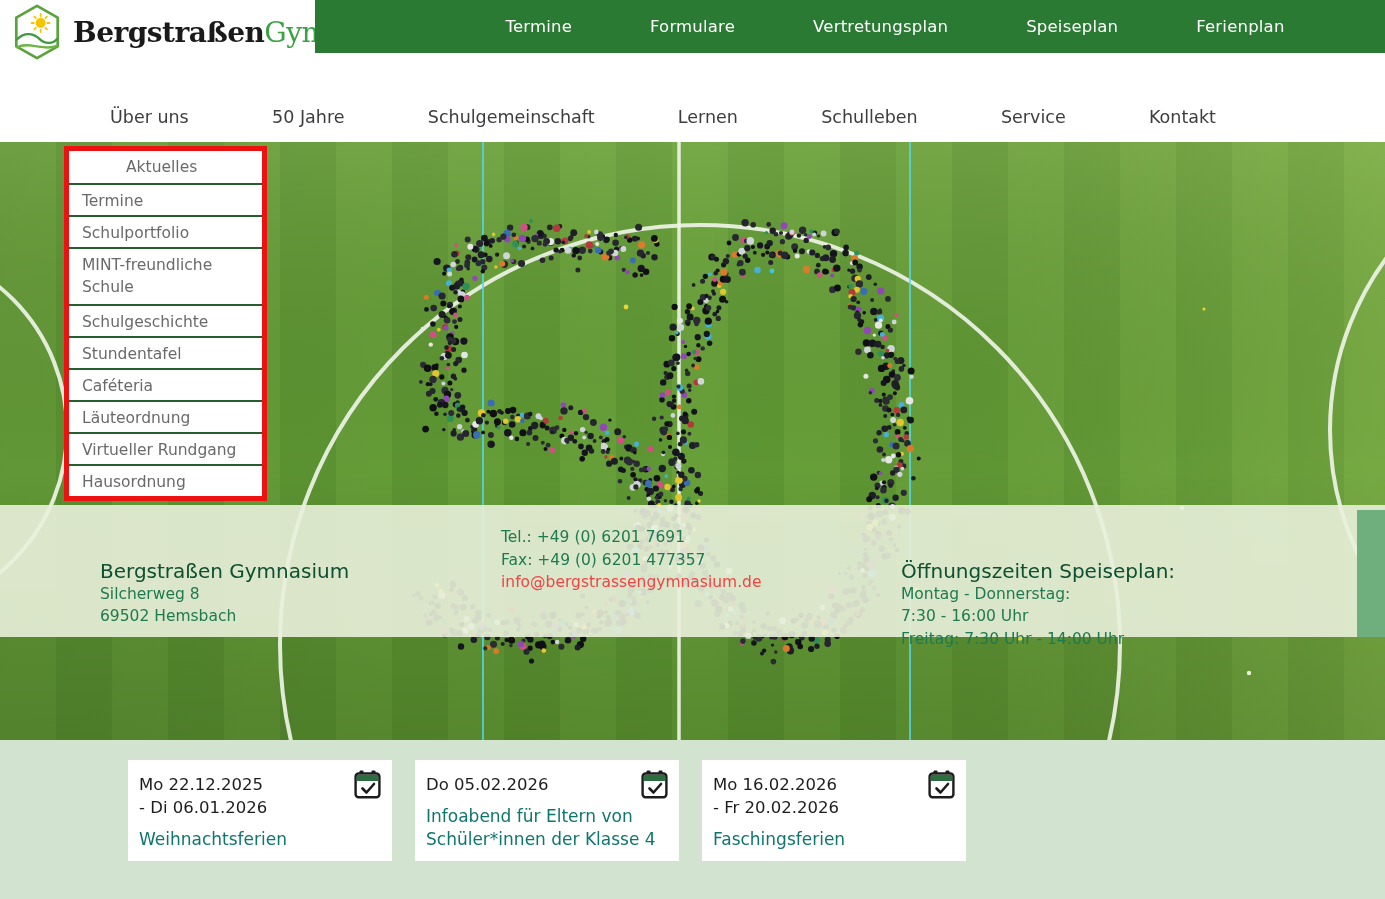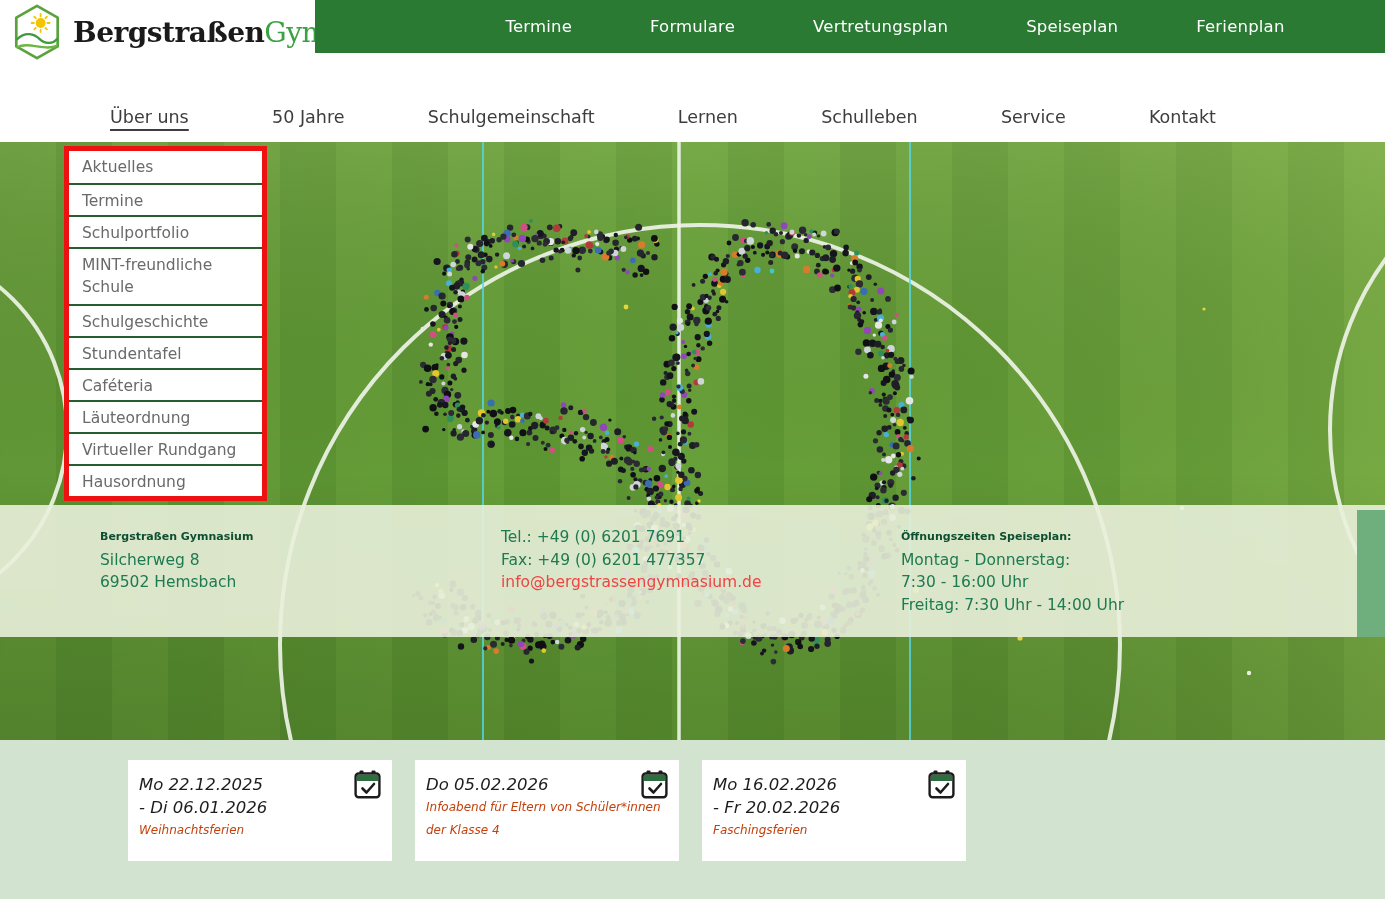--- a/index.html
+++ b/index.html
@@ -13,43 +13,43 @@
   .logo { position:absolute; left:10px; top:3px; height:58px; display:flex; align-items:center; gap:9px; cursor:pointer; }
   .brand-text { font-family:"DejaVu Serif","Liberation Serif",serif; font-size:28px; letter-spacing:-0.5px; white-space:nowrap; }
   .brand-primary { font-weight:bold; color:#1a1a1a; }
   .brand-secondary { font-weight:normal; color:#3ba144; }
   .quick-nav { position:absolute; left:315px; top:0; width:1070px; height:53px; background:#2b7a34;
     display:flex; align-items:center; justify-content:center; gap:78px; padding-left:90px; }
   .quick-nav a { color:#fff; font-size:16.5px; text-decoration:none; letter-spacing:0.2px; }
   .main-nav { position:absolute; left:110px; top:94px; width:1106px; height:46px;
     display:flex; align-items:center; justify-content:space-between; }
   .main-nav a { color:#3d3d3d; font-size:17.5px; text-decoration:none; }
-  .main-nav a.active { text-decoration:underline; text-underline-offset:6px; text-decoration-thickness:1.5px; }
+  .main-nav a.active { text-underline-offset:6px; text-decoration-thickness:1.5px; }
   
   .hero { position:absolute; left:0; top:142px; width:1385px; height:598px; overflow:hidden; }
   .contact-bar { position:absolute; left:0; top:363px; width:1385px; height:132px;
     background:rgba(233,239,218,0.90); }
   .band-strip { position:absolute; right:0; top:5px; bottom:0; width:28px; background:#6fae7d; }
   .contact-col { position:absolute; top:21px; font-size:15.5px; line-height:22.5px; color:#1e7a50; }
   .col1 { left:100px; } .col2 { left:501px; } .col3 { left:901px; }
-  .contact-strong { font-weight:bold; color:#0d4f30; font-size:11px; }
+  .contact-strong { font-weight:normal; color:#0d4f30; font-size:20px;margin-top:34px; }
   .contact-col a { color:#ef4444; text-decoration:none; }
   
   .dropdown-highlight { position:absolute; left:64px; top:146px; z-index:20; border:5px solid #ee1111; }
   .dropdown { width:193px; background:#fff; }
   .dropdown-item { display:block; padding-left:13px; color:#6a6a6a; font-size:15.5px;
     line-height:32px; height:32px; background:#fff; border-top:2px solid #265e2e; cursor:pointer; white-space:nowrap; }
-  .dropdown-item:first-child { border-top:none; }
+  .dropdown-item:first-child { border-top:none;margin-left:44px; }
   .dropdown-item.two-line { height:auto; line-height:22px; padding:5px 0 6px 13px; white-space:normal; }
   
   .events { position:absolute; left:0; top:740px; width:1385px; height:159px; background:#d2e4d0; }
   .cards { position:absolute; left:128px; top:20px; display:flex; gap:23px; }
-  .card { width:264px; height:101px; background:#fff; position:relative; padding:13px 8px 0 11px; cursor:pointer;font-style:italic; }
+  .card { width:264px; height:101px; background:#fff; position:relative; padding:13px 8px 0 11px; cursor:pointer; }
   .card-date { color:#1d1d1d; font-size:16.5px; line-height:23px; max-width:215px; }
-  .card-title { color:#c2410c; font-size:12px; line-height:23px; max-width:238px; }
+  .card-title { color:#0f766e; font-size:17px; line-height:23px; margin-top:9px; max-width:238px; }
   .cal-icon { position:absolute; right:11px; top:10px; }
   .card-all { width:266px; height:101px; background:#8cbe93; display:flex; align-items:center; justify-content:center; }
   .all-btn { border:2px solid #fff; background:transparent; color:#1b1b1b; font-size:16.5px;
     padding:5px 22px 6px; font-family:inherit; cursor:pointer; }
 </style>
 </head>
 <body>
 
 <div class="hero" aria-label="50">
   <svg id="field-svg" width="1385" height="598" viewBox="0 0 1385 598">

